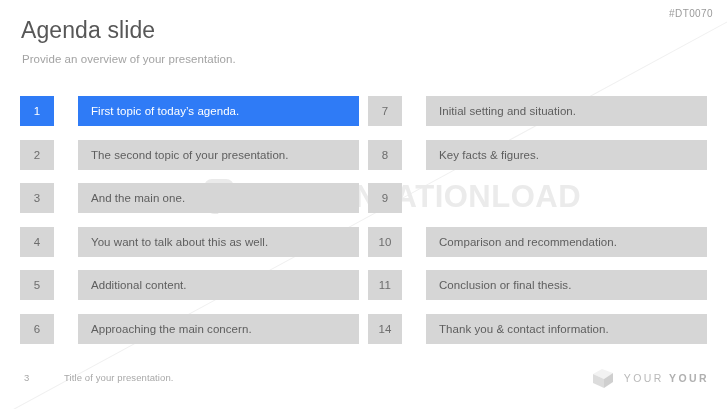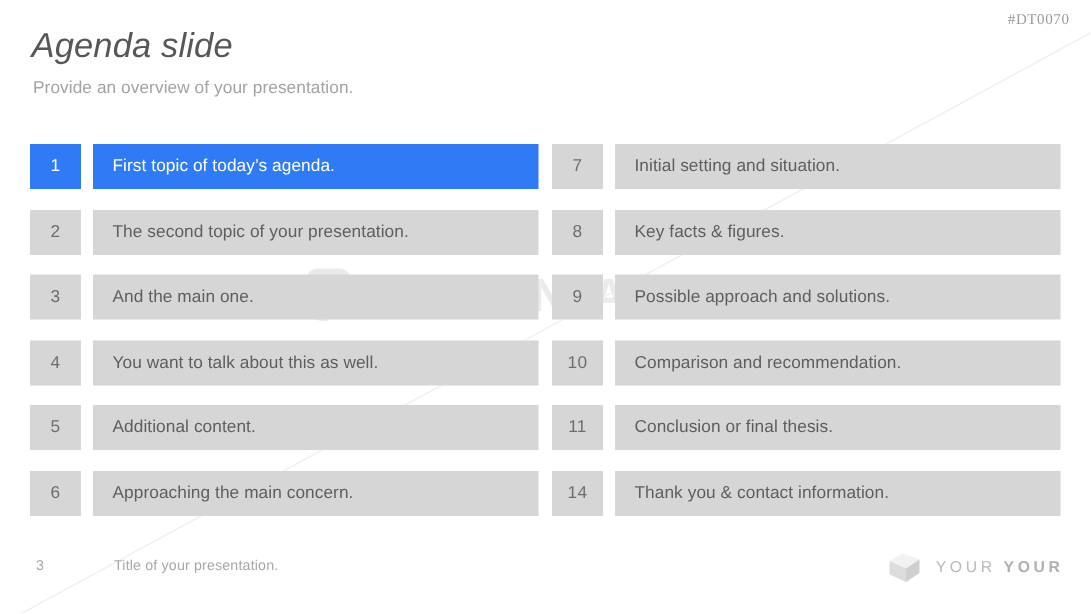--- a/index.html
+++ b/index.html
@@ -82,36 +82,35 @@
     color: #ebebeb;
     white-space: nowrap;
     line-height: 1;
   }
 
   
   .doc-code {
     position: absolute;
     right: 14px;
     top: 8px;
-    font-family: Liberation Serif, serif;
+    font-family: Liberation Sans, sans-serif;
     font-size: 10px;
     color: #9a9a9a;
     letter-spacing: 0.4px;
   }
 
   .page-title {
     position: absolute;
     left: 21px;
     top: 18px;
     font-size: 23px;
     font-weight: normal;
     color: #575757;
     letter-spacing: 0.1px;
     line-height: 1.1;
-    font-style: italic;
   }
 
   .page-subtitle {
     position: absolute;
     left: 22px;
     top: 53px;
     font-size: 11.5px;
     font-weight: normal;
     color: #a3a3a3;
     letter-spacing: 0.05px;
@@ -146,21 +145,21 @@
     color: #6d6d6d;
     font-size: 11.5px;
     display: flex;
     align-items: center;
     justify-content: center;
     letter-spacing: 0.2px;
   }
 
   .row-text {
     flex: 1 1 auto;
-    margin-left: 8px;
+    margin-left: 24px;
     background: #d6d6d6;
     color: #5e5e5e;
     font-size: 11.5px;
     display: flex;
     align-items: center;
     padding-left: 13px;
     letter-spacing: 0.05px;
   }
 
   .agenda-row.active .row-num {
@@ -175,21 +174,21 @@
   
   .footer-page {
     position: absolute;
     left: 24px;
     bottom: 26px;
     font-size: 9.5px;
     color: #a8a8a8;
   }
   .footer-title {
     position: absolute;
-    left: 76px;
+    left: 64px;
     bottom: 26px;
     font-size: 9.5px;
     color: #a8a8a8;
     letter-spacing: 0.1px;
   }
 
   .footer-logo {
     position: absolute;
     right: 18px;
     bottom: 20px;
@@ -263,21 +262,20 @@
         <div class="agenda-row">
           <div class="row-num">7</div>
           <div class="row-text">Initial setting and situation.</div>
         </div>
         <div class="agenda-row">
           <div class="row-num">8</div>
           <div class="row-text">Key facts &amp; figures.</div>
         </div>
         <div class="agenda-row">
           <div class="row-num">9</div>
-          <div class="row-text">Possible approach and solutions.</div>
         </div>
         <div class="agenda-row">
           <div class="row-num">10</div>
           <div class="row-text">Comparison and recommendation.</div>
         </div>
         <div class="agenda-row">
           <div class="row-num">11</div>
           <div class="row-text">Conclusion or final thesis.</div>
         </div>
         <div class="agenda-row">

